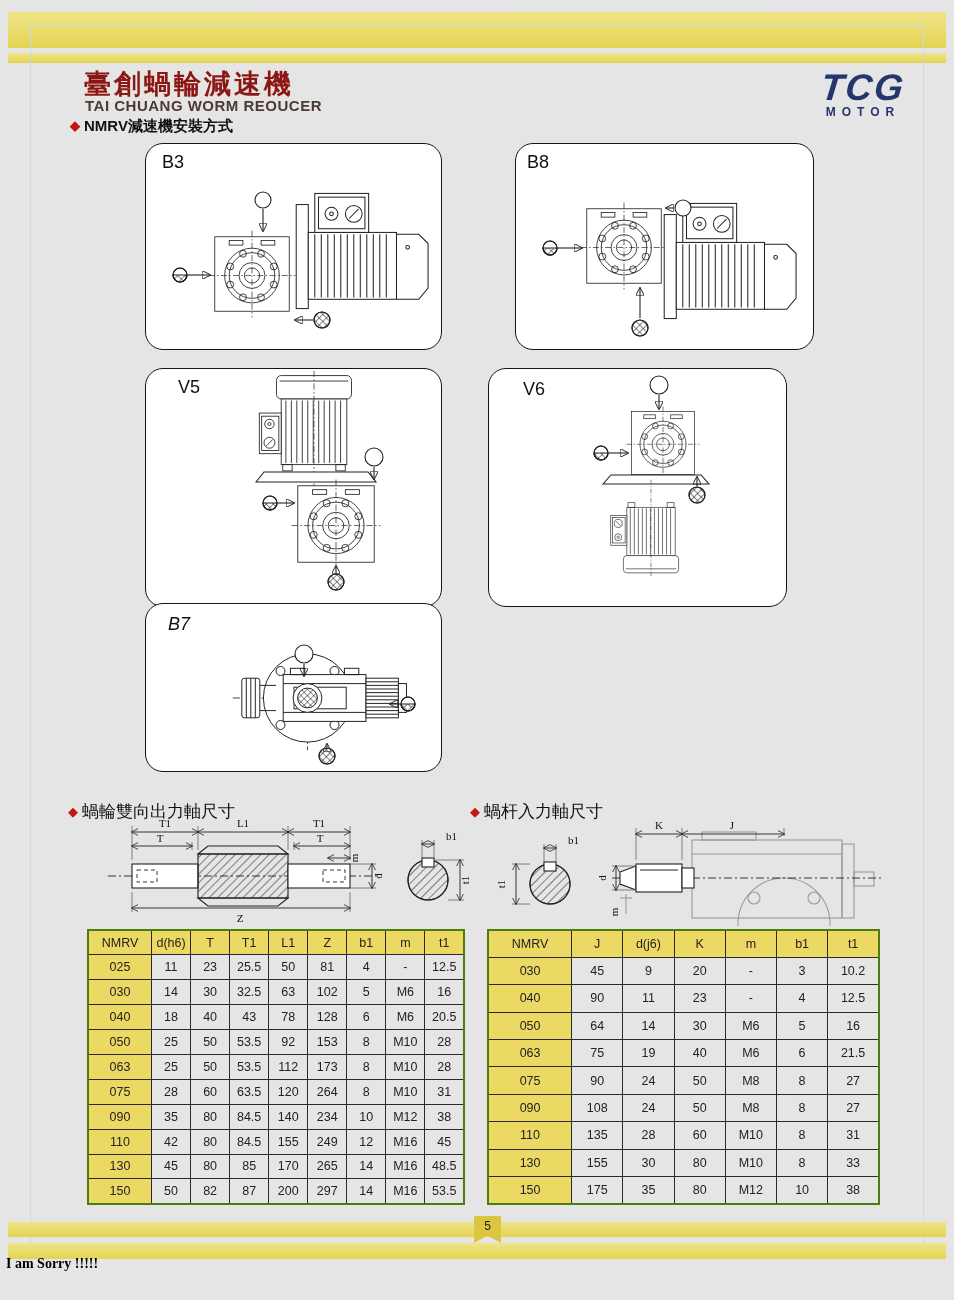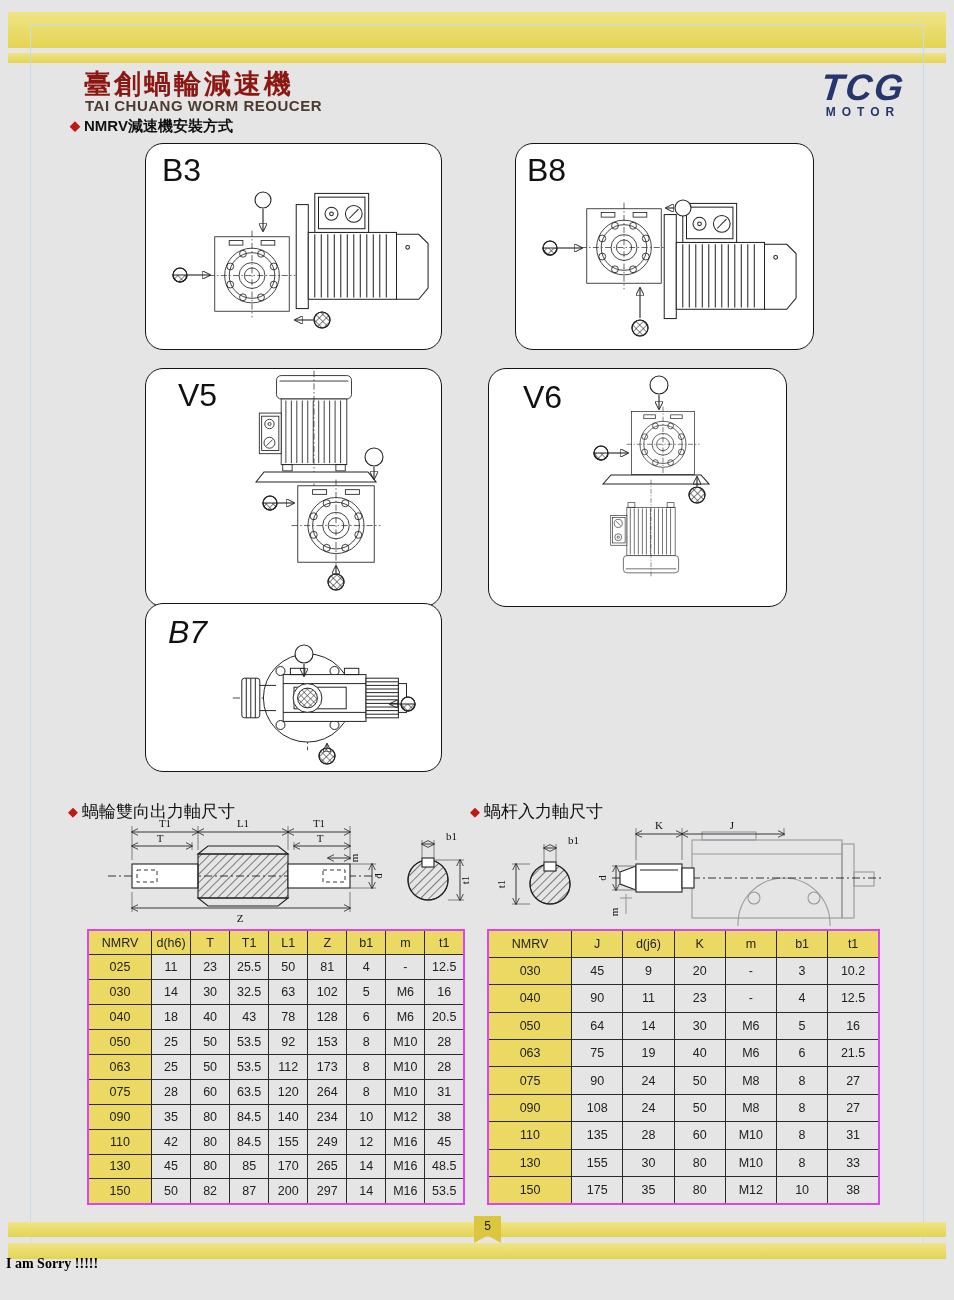--- a/index.html
+++ b/index.html
@@ -9,25 +9,25 @@
   .frame{position:absolute;left:30px;top:24px;width:892px;height:1224px;border:1px solid #c4dde8;}
   .title-zh{position:absolute;left:84px;top:66px;font-size:27px;font-weight:700;letter-spacing:3px;color:#8c1712;}
   .title-en{position:absolute;left:85px;top:97px;font-size:15px;font-weight:700;letter-spacing:.5px;color:#4d3a30;}
   .bullet-line{position:absolute;font-size:15px;font-weight:600;color:#111;}
   .bullet-line .dia{color:#c01812;font-size:13px;margin-right:4px;vertical-align:1px;}
   .sec-title{font-size:17px;font-weight:400;}
   .logo{position:absolute;left:797px;top:70px;width:132px;text-align:center;color:#26356d;}
   .logo .tcg{font-size:37px;font-weight:800;font-style:italic;letter-spacing:2px;transform:skewX(-6deg);line-height:36px;}
   .logo .motor{font-size:12px;font-weight:700;letter-spacing:6px;margin-top:-1px;}
   .box{position:absolute;border:1.6px solid #141414;border-radius:18px;background:#fff;}
-  .box-label{position:absolute;font-size:32px;font-weight:500;color:#111;}
+  .box-label{position:absolute;font-size:18px;font-weight:500;color:#111;}
   .dim-table{border-collapse:collapse;table-layout:fixed;width:100%;font-size:12.5px;color:#222;}
   .dim-table th,.dim-table td{border:1px solid #2a2a2a;text-align:center;padding:0;font-weight:400;}
   .dim-table th{background:#ecd963;}
-  .dim-table{border:2px solid #d946ef;}
+  .dim-table{border:2px solid #4d7c0f;}
   .tbl-l tr{height:24.9px}
   .tbl-r tr{height:27.4px}
   .tbl-l th:first-child,.tbl-l td:first-child{width:16.5%}
   .tbl-r th:first-child,.tbl-r td:first-child{width:21%}
   .tblwrap{position:absolute;}
   svg line,svg rect,svg circle,svg path,svg polygon,svg polyline{fill:none;stroke:#222;stroke-width:1.1;}
   svg .fw{fill:#fff;}
   svg .fh{fill:url(#xh);}
   svg .fh2{fill:url(#hatch);}
   svg .dash{stroke-dasharray:8 3 2 3;stroke-width:.9;}

